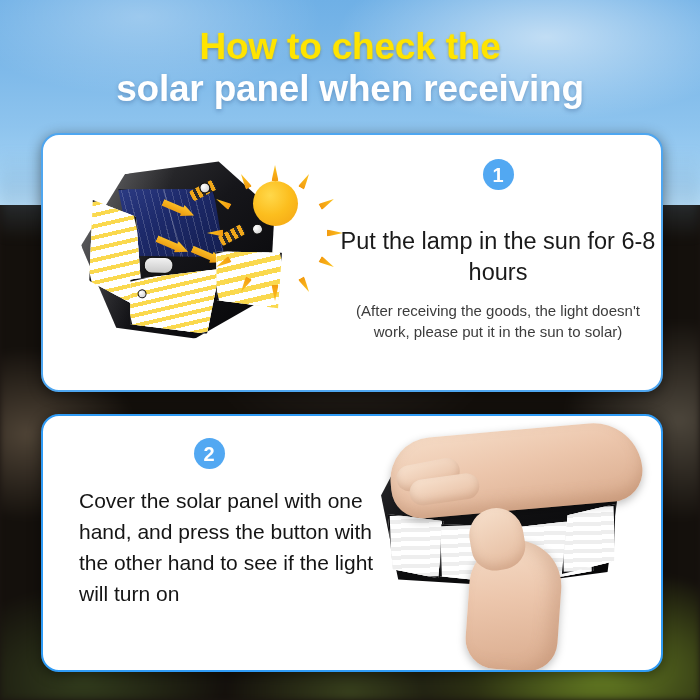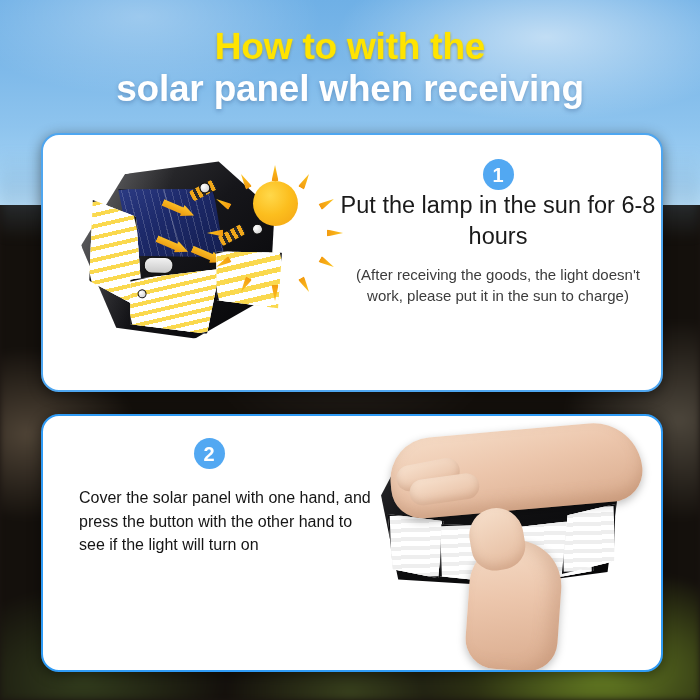--- a/index.html
+++ b/index.html
@@ -69,31 +69,31 @@
     background:#52a8f2; color:#fff;
     font-size:20px; font-weight:bold;
     display:flex; align-items:center; justify-content:center;
     line-height:1;
   }
 
   
   .c1-text{ position:absolute; left:295px; top:24px; width:320px; text-align:center; }
   .c1-badge-wrap{ display:flex; justify-content:center; }
   .c1-main{
-    margin-top:0; font-size:23.5px; color:#1a1a1a; line-height:1.33;
+    margin-top:36px; font-size:23.5px; color:#1a1a1a; line-height:1.33;
   }
   .c1-sub{
     margin-top:11px; font-size:15px; color:#3c3c3c; line-height:1.42;
   }
 
   
   .c2-text{ position:absolute; left:28px; top:22px; width:310px; }
   .c2-badge-wrap{ display:flex; justify-content:center; width:276px; }
   .c2-main{
-    margin-top:17px; font-size:16px; color:#151515; line-height:1.47;
+    margin-top:17px; font-size:21px; color:#151515; line-height:1.47;
     padding-left:8px;
   }
 
   
   .lamp1{
     position:absolute; left:16px; top:12px; width:250px; height:215px;
   }
   .lamp1-rot{
     position:absolute; left:26px; top:16px; width:196px; height:176px;
     transform:rotate(-13deg);
@@ -271,21 +271,21 @@
   }
 </style>
 </head>
 <body>
 
 <div class="bg-photo"></div>
 <div class="bg-sky"></div>
 <div class="bg-sky-fade"></div>
 
 <div class="header">
-  <div class="title-line title-1">How to with the</div>
+  <div class="title-line title-1">How to check the</div>
   <div class="title-line title-2">solar panel when receiving</div>
 </div>
 
 <div class="card" id="card1">
 
   <div class="lamp1">
     <div class="lamp1-rot">
       <div class="shell"></div>
       <div class="shell-hi"></div>
 
@@ -324,21 +324,21 @@
       <div class="ray" style="transform:translate(-50%,-50%) rotate(300deg) translateY(-30px)"></div>
       <div class="ray" style="transform:translate(-50%,-50%) rotate(330deg) translateY(-30px)"></div>
     </div>
   </div>
 
   <div class="c1-text">
     <div class="c1-badge-wrap">
       <div class="badge">1</div>
     </div>
     <div class="c1-main">Put the lamp in the sun for 6-8 hours</div>
-    <div class="c1-sub">(After receiving the goods, the light doesn't work, please put it in the sun to charge)</div>
+    <div class="c1-sub">(After receiving the goods, the light doesn't work, please put it in the sun to solar)</div>
   </div>
 </div>
 
 <div class="card" id="card2">
 
   <div class="c2-text">
     <div class="c2-badge-wrap">
       <div class="badge">2</div>
     </div>
     <div class="c2-main">Cover the solar panel with one hand, and press the button with the other hand to see if the light will turn on</div>

